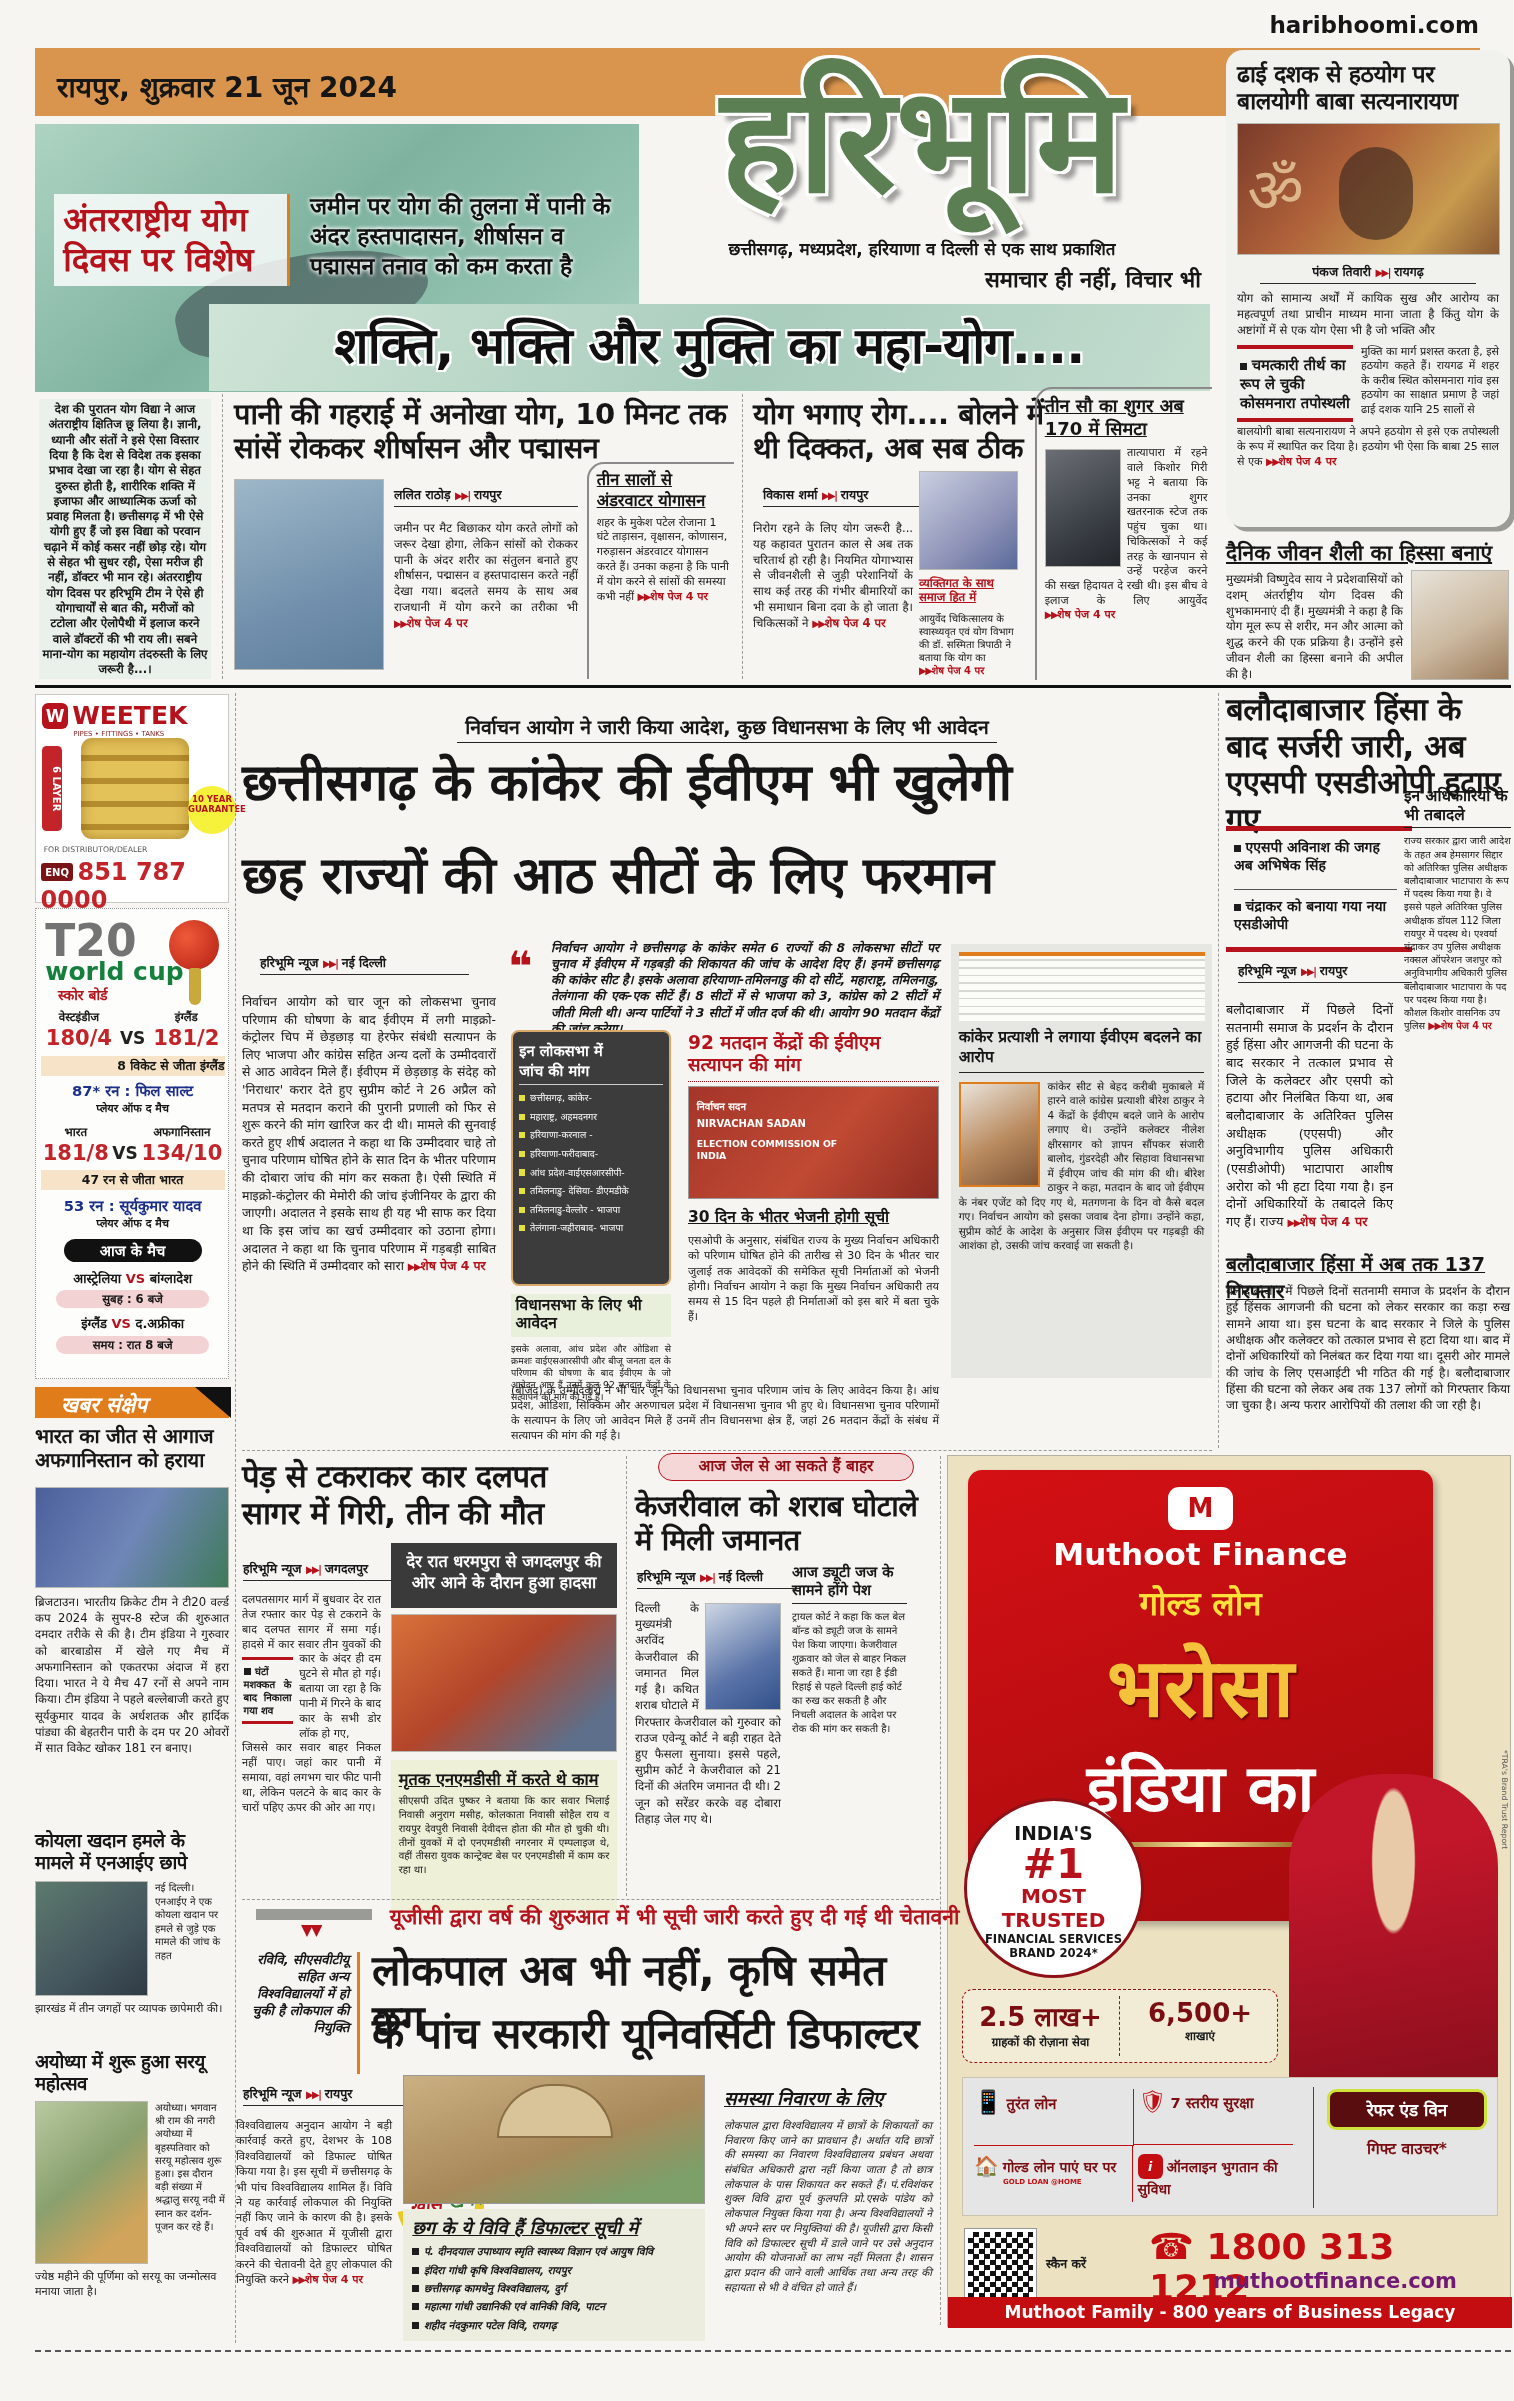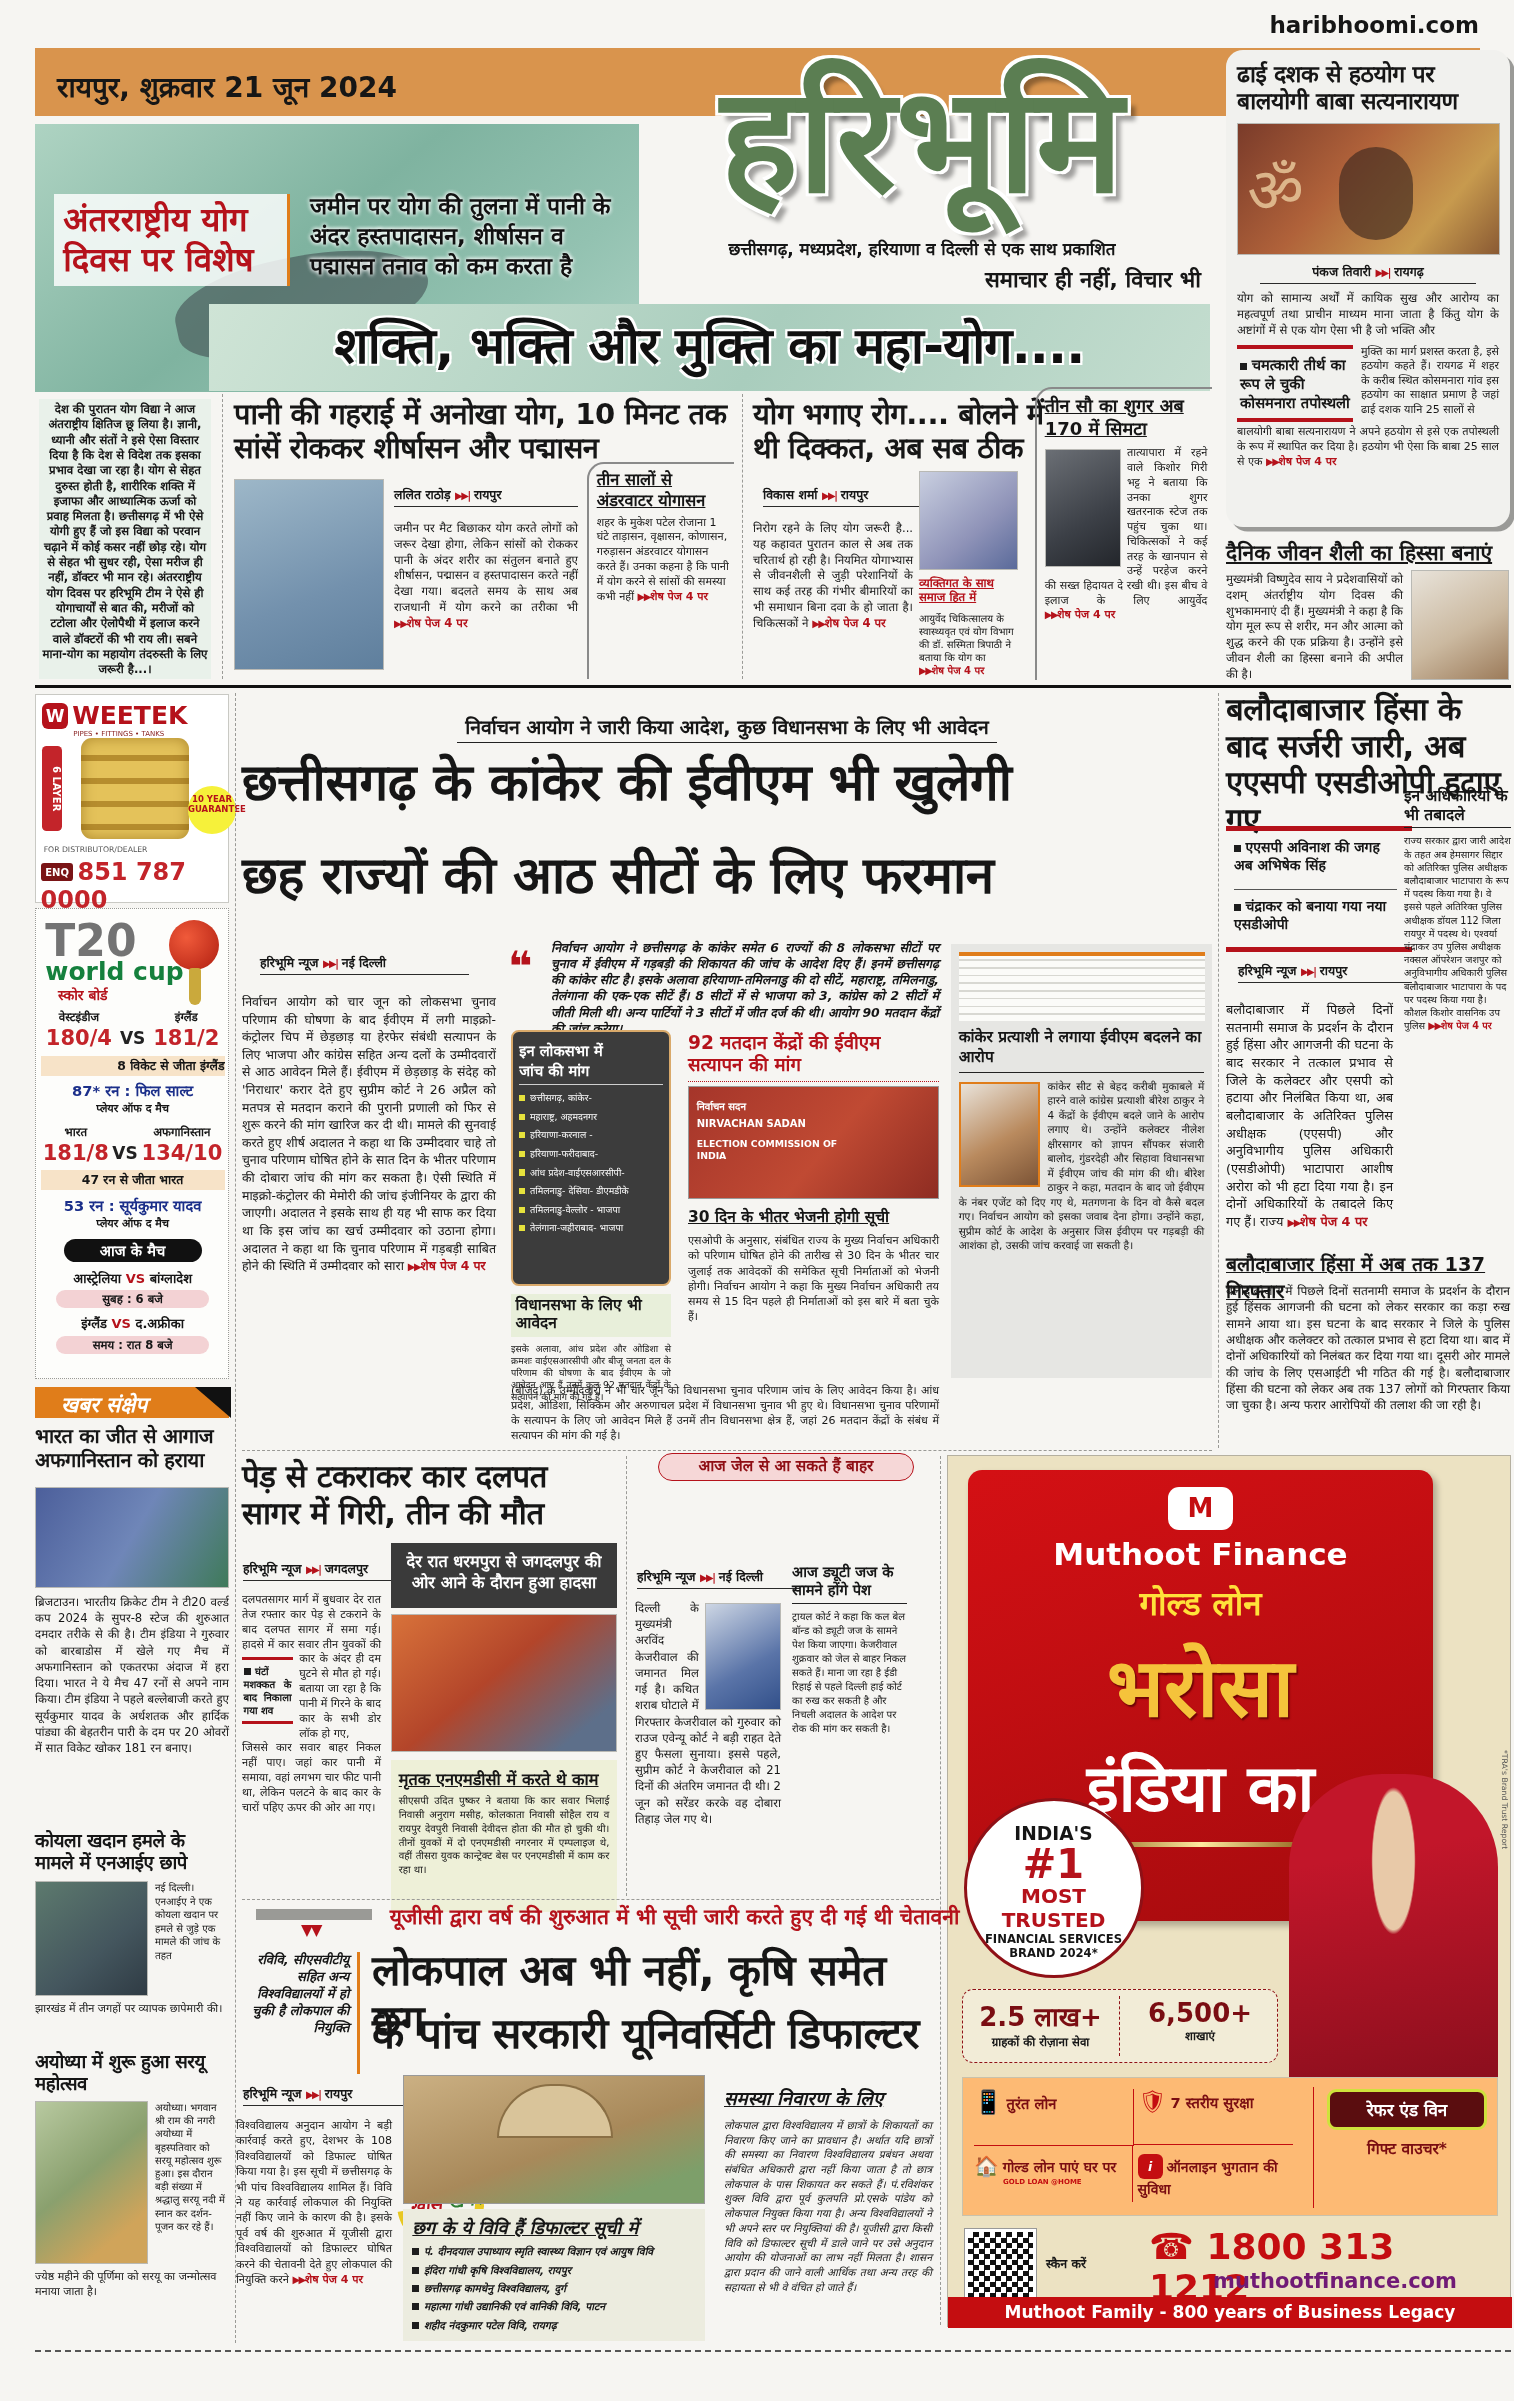--- a/index.html
+++ b/index.html
@@ -314,20 +314,21 @@
   <div class="abs" style="left:391px;top:1760px;width:226px;height:152px;background:#eef0d8;padding:7.7px;">
     <div class="b u" style="font-size:16.3px;">मृतक एनएमडीसी में करते थे काम</div>
     <div class="j" style="font-size:10px;line-height:1.38;margin-top:4.6px;">सीएसपी उदित पुष्कर ने बताया कि कार सवार भिलाई निवासी अनुराग मसीह, कोलकाता निवासी सोहैल राय व रायपुर देवपुरी निवासी देवीदत्त होता की मौत हो चुकी थी। तीनों युवकों में दो एनएमडीसी नगरनार में एम्पलाइज थे, वहीं तीसरा युवक कान्ट्रेक्ट बेस पर एनएमडीसी में काम कर रहा था।</div>
   </div>
 
   <div class="abs dashv" style="left:626px;top:1456px;height:440px;"></div>
 
   <div class="abs" style="left:658px;top:1453px;width:256px;height:28px;background:#f6d7d7;border:1.5px solid #b5121b;border-radius:15.5px;">
     <div class="b c" style="font-size:15.5px;color:#8f0e14;line-height:25px;">आज जेल से आ सकते हैं बाहर</div>
   </div>
+  <div class="abs headline" style="left:635px;top:1489px;width:302px;font-size:29px;">केजरीवाल को शराब घोटाले में मिली जमानत</div>
   <div class="abs byline" style="left:637px;top:1568px;width:163px;">
     <span>हरिभूमि न्यूज</span> <span class="arr">▶▶|</span> <span>नई दिल्ली</span>
   </div>
   <div class="abs j" style="left:635px;top:1600px;width:146px;height:301px;font-size:11.6px;line-height:1.4;">
     <span class="photo" style="float:right;width:74px;height:105px;margin:3.1px 0 3.1px 6.2px;background:linear-gradient(150deg,#cdd6e4,#5a74a8 60%,#32508a);"></span>
     <span>दिल्ली के मुख्यमंत्री अरविंद केजरीवाल की जमानत मिल गई है। कथित शराब घोटाले में गिरफ्तार केजरीवाल को गुरुवार को राउज एवेन्यू कोर्ट ने बड़ी राहत देते हुए फैसला सुनाया। इससे पहले, सुप्रीम कोर्ट ने केजरीवाल को 21 दिनों की अंतरिम जमानत दी थी। 2 जून को सरेंडर करके वह दोबारा तिहाड़ जेल गए थे।</span>
   </div>
   <div class="abs" style="left:792px;top:1563px;width:115px;">
     <div class="b" style="font-size:14.7px;line-height:1.25;border-bottom:1.5px solid #222;padding-bottom:3.1px;">आज ड्यूटी जज के सामने होंगे पेश</div>
     <div style="font-size:10px;line-height:1.4;margin-top:6.2px;">ट्रायल कोर्ट ने कहा कि कल बेल बॉन्ड को ड्यूटी जज के सामने पेश किया जाएगा। केजरीवाल शुक्रवार को जेल से बाहर निकल सकते हैं। माना जा रहा है ईडी रिहाई से पहले दिल्ली हाई कोर्ट का रुख कर सकती है और निचली अदालत के आदेश पर रोक की मांग कर सकती है।</div>
@@ -362,21 +363,21 @@
         <div class="b" style="font-size:26px;color:#7a0d12;">2.5 लाख+</div>
         <div class="b" style="font-size:11.6px;">ग्राहकों की रोज़ाना सेवा</div>
       </div>
       <div class="abs" style="left:156px;top:6.2px;height:60px;border-left:1.5px dashed #8f1016;"></div>
       <div class="abs c" style="left:161px;top:7.7px;width:152px;">
         <div class="b" style="font-size:26px;color:#7a0d12;">6,500+</div>
         <div class="b" style="font-size:11.6px;">शाखाएं</div>
       </div>
     </div>
 
-    <div class="abs" style="left:14px;top:621px;width:536px;height:139px;background:#fdba74;border:1.5px solid #c9c2ac;">
+    <div class="abs" style="left:14px;top:621px;width:536px;height:139px;background:#e5e5e5;border:1.5px solid #c9c2ac;">
       <div class="abs" style="left:11px;top:11px;width:325px;height:116px;">
         <div style="display:inline-block;width:159px;height:56px;border-bottom:1.5px solid #c40d10;border-right:1.5px solid #c40d10;vertical-align:top;">
           <span style="font-size:23px;vertical-align:middle;">📱</span>
           <span class="b" style="font-size:14.7px;color:#7a0d12;vertical-align:middle;">तुरंत लोन</span>
         </div><div style="display:inline-block;width:159px;height:56px;border-bottom:1.5px solid #c40d10;vertical-align:top;padding-left:4.6px;box-sizing:border-box;">
           <span style="font-size:22px;vertical-align:middle;color:#c40d10;">🛡</span>
           <span class="b" style="font-size:14.7px;color:#7a0d12;vertical-align:middle;">7 स्तरीय सुरक्षा</span>
         </div><div style="display:inline-block;width:159px;height:56px;border-right:1.5px solid #c40d10;vertical-align:top;padding-top:7.7px;box-sizing:border-box;">
           <span style="font-size:20px;vertical-align:middle;color:#c40d10;">🏠</span>
           <span class="b" style="font-size:14px;color:#7a0d12;vertical-align:middle;">गोल्ड लोन पाएं घर पर</span>

